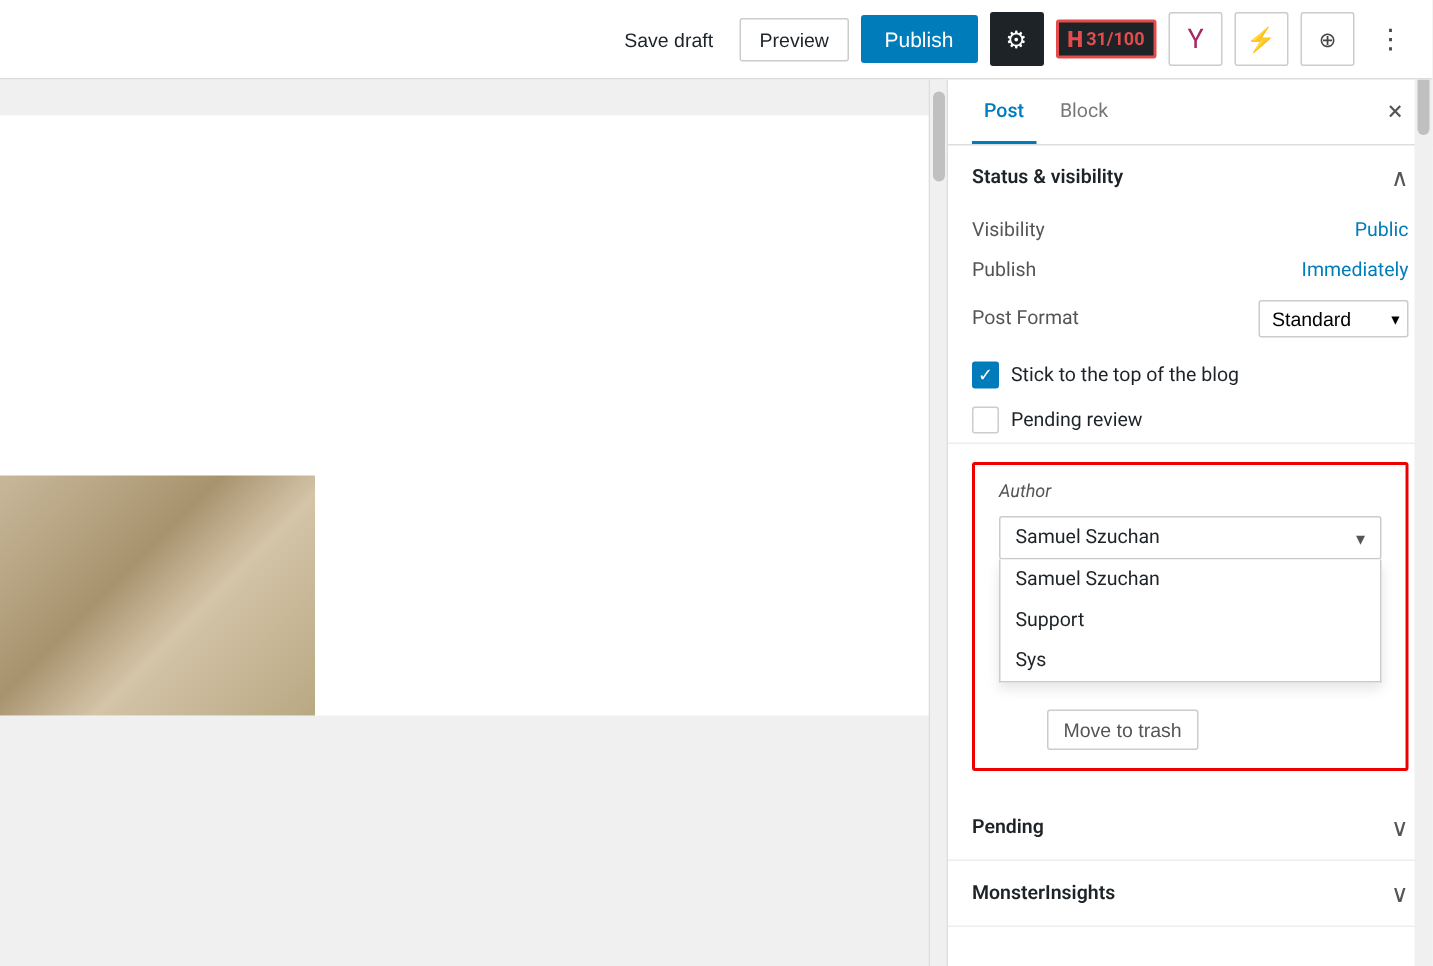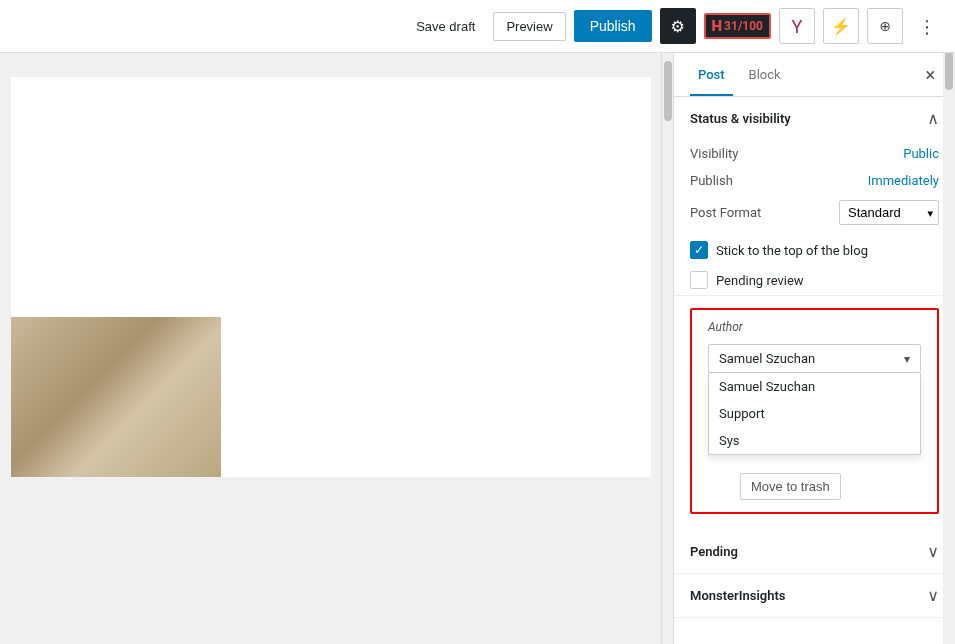--- a/index.html
+++ b/index.html
@@ -147,21 +147,21 @@
     .scroll-thumb {
       width: 8px;
       height: 60px;
       background: #c0c0c0;
       border-radius: 4px;
       margin-top: 8px;
     }
 
     
     .sidebar {
-      width: 282px;
+      width: 324px;
       background: #fff;
       border-left: 1px solid #ddd;
       display: flex;
       flex-direction: column;
       overflow-y: auto;
       position: relative;
     }
 
     
     .sidebar-tabs {

